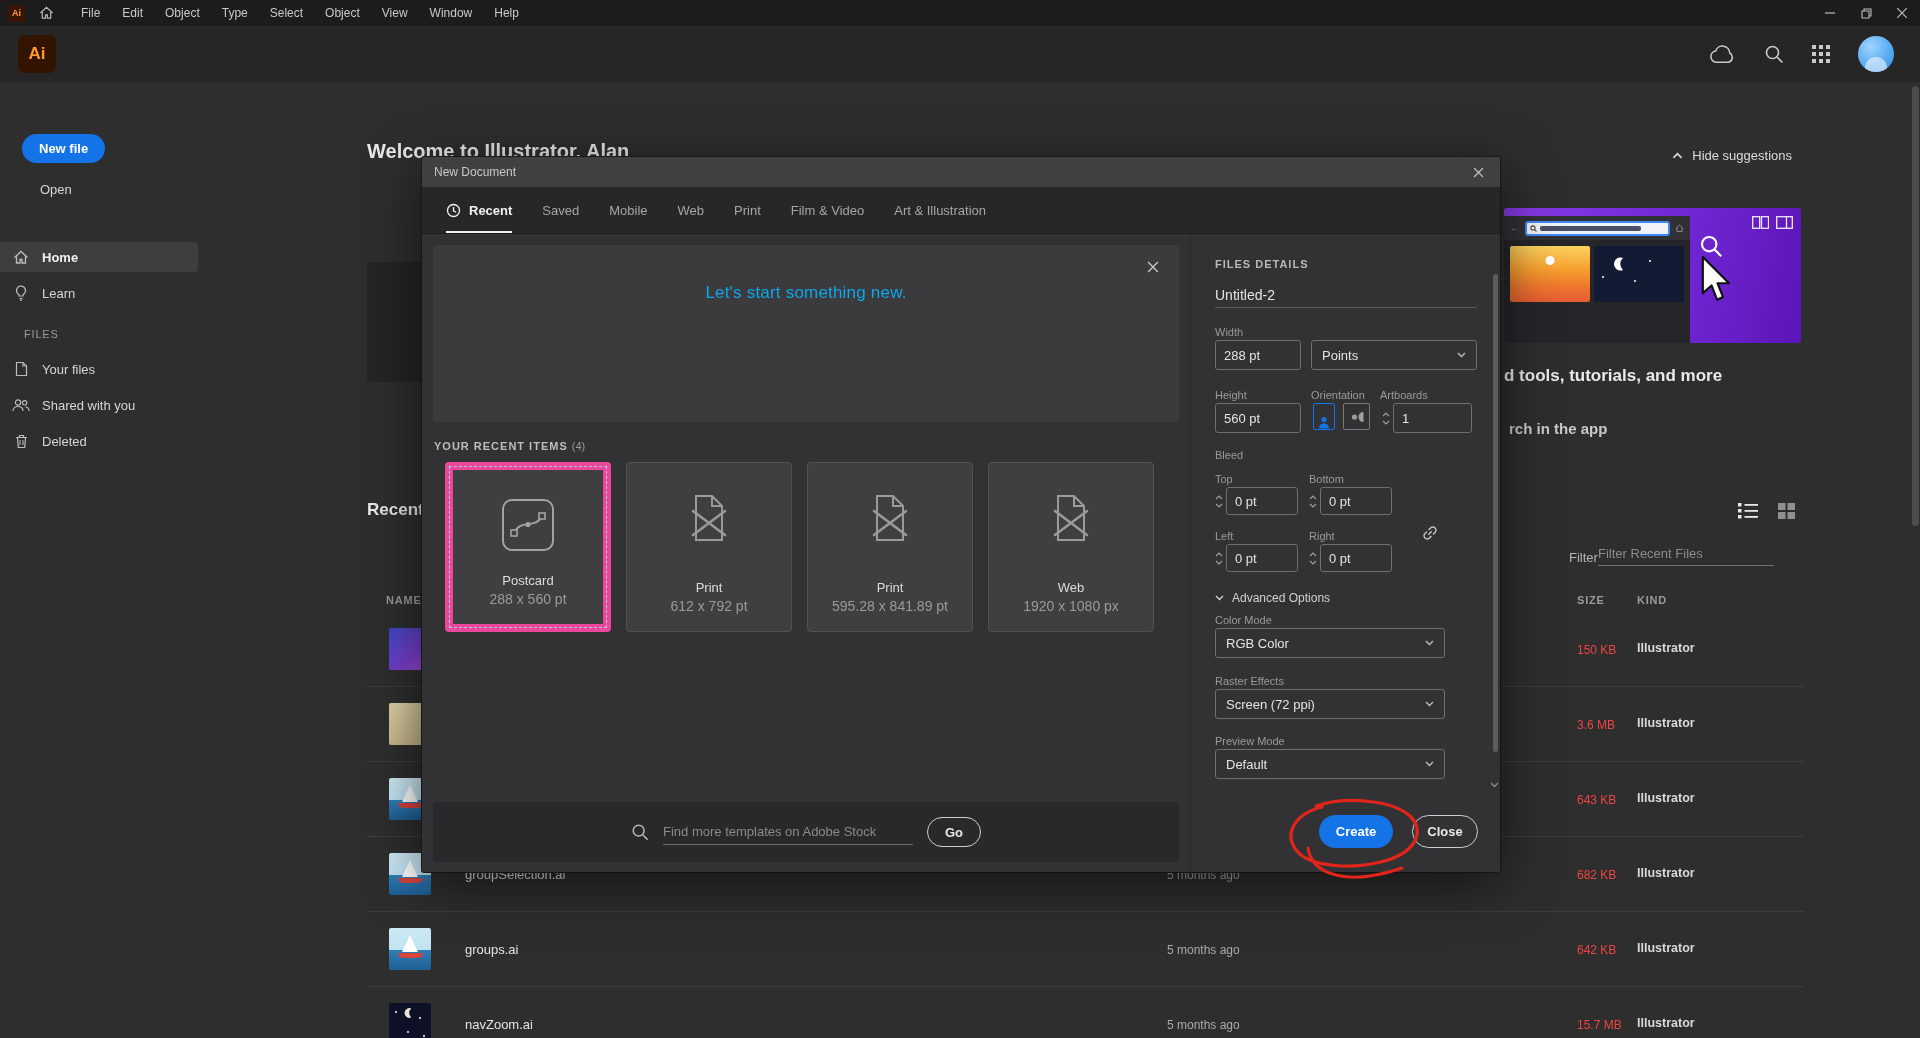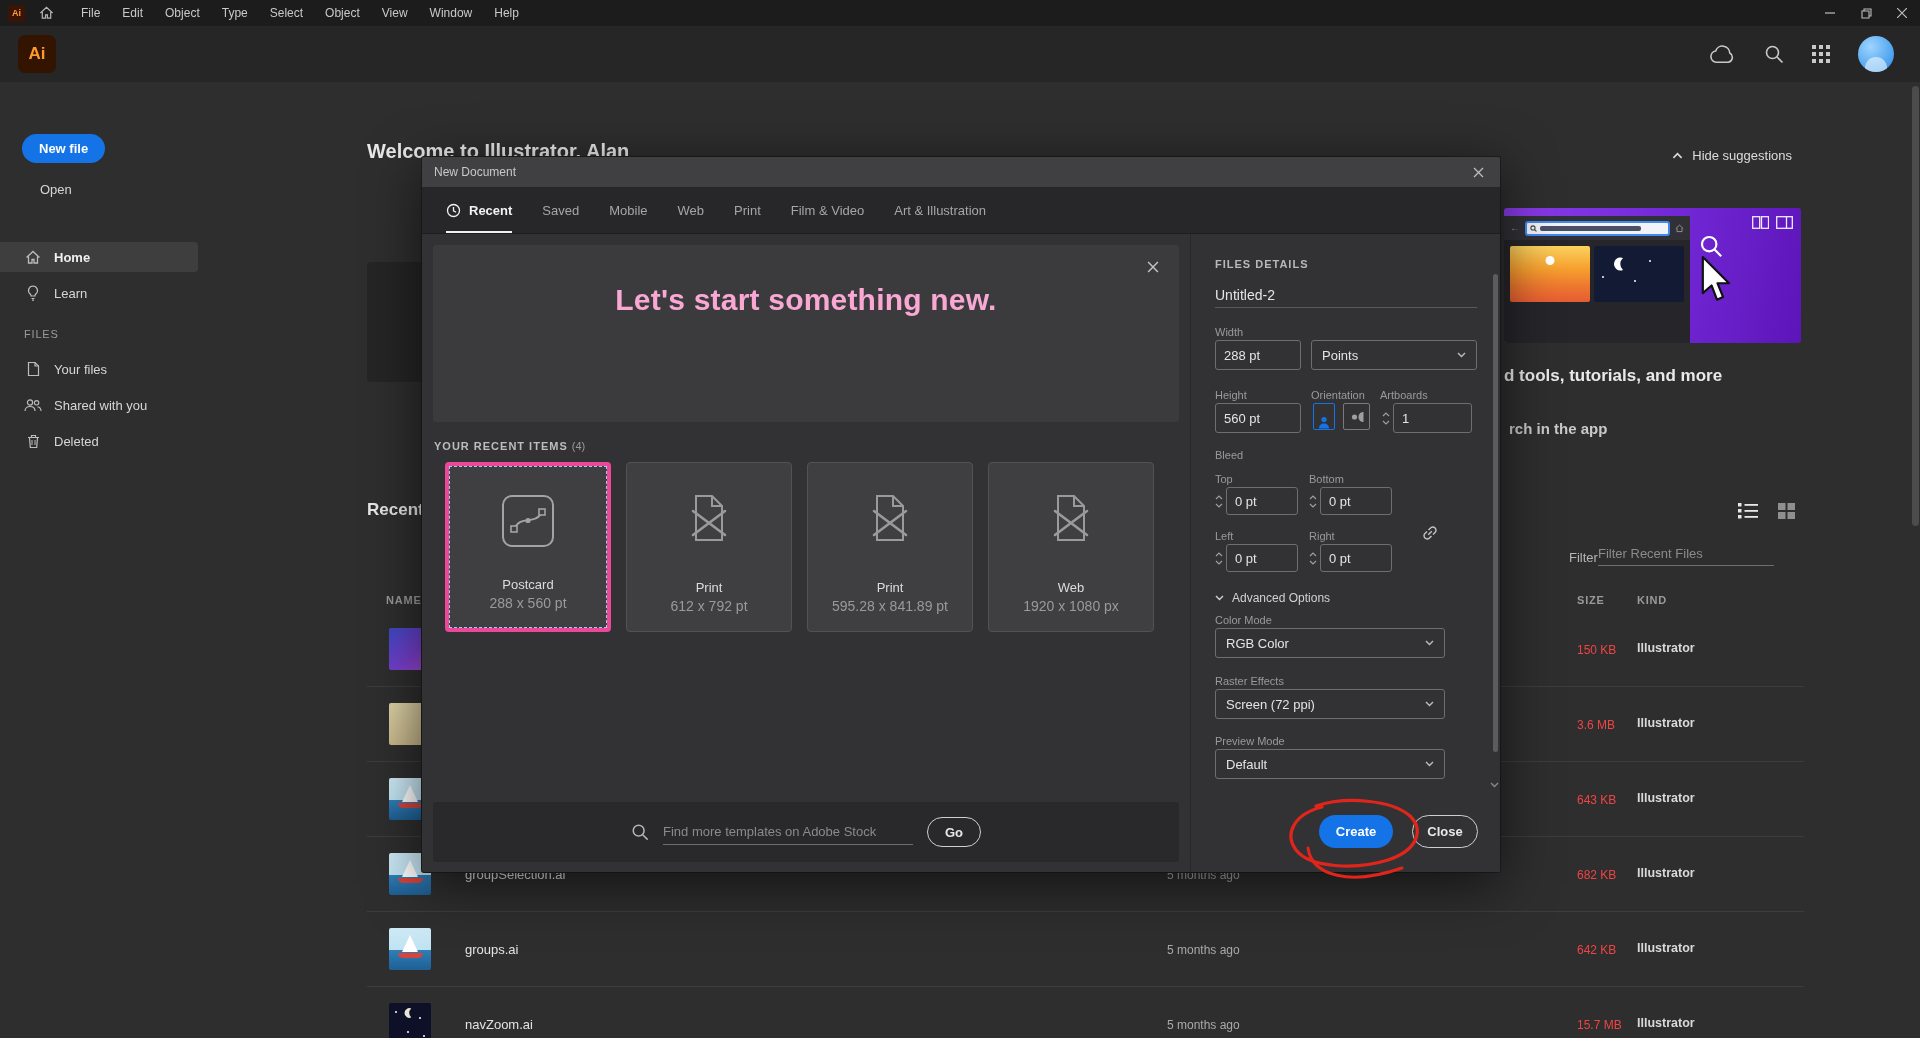--- a/index.html
+++ b/index.html
@@ -21,21 +21,21 @@
   .appbar{position:absolute;top:26px;left:0;right:0;height:56px;background:#262626;display:flex;align-items:center;z-index:5}
   .ai-logo{width:38px;height:38px;margin-left:18px;background:#331400;color:#ff9a2a;font-weight:bold;font-size:17px;border-radius:7px;display:flex;align-items:center;justify-content:center}
   .appbar-right{margin-left:auto;display:flex;align-items:center;gap:28px;margin-right:26px;color:#c9c9c9}
   .avatar{width:36px;height:36px;border-radius:50%;background:radial-gradient(circle at 35% 30%,#9fd4ff,#49a1ef 70%,#2b7fd4);position:relative;overflow:hidden}
   .avatar:after{content:"";position:absolute;left:50%;top:58%;transform:translateX(-50%);width:22px;height:22px;border-radius:50%;background:rgba(255,255,255,.55)}
 
   
   .sidebar{position:absolute;left:0;top:82px;width:240px;bottom:0;z-index:2}
   .btn-newfile{position:absolute;left:22px;top:52px;height:29px;padding:0 17px;border:0;border-radius:15px;background:#1473e6;color:#fff;font-size:13px;font-weight:bold;display:flex;align-items:center;cursor:pointer}
   .open-link{position:absolute;left:40px;top:100px;font-size:13px;color:#d6d6d6;cursor:pointer}
-  .side-item{position:absolute;left:0;width:198px;height:30px;display:flex;align-items:center;gap:12px;padding-left:24px;font-size:13px;color:#d6d6d6;border-radius:0 4px 4px 0;cursor:pointer}
+  .side-item{position:absolute;left:0;width:198px;height:30px;display:flex;align-items:center;gap:12px;padding-left:12px;font-size:13px;color:#d6d6d6;border-radius:0 4px 4px 0;cursor:pointer}
   .side-item .ic{color:#bdbdbd;width:18px;display:flex;justify-content:center}
   .side-item.sel{background:#3e3e3e;font-weight:bold;color:#f0f0f0}
   .side-heading{position:absolute;left:24px;font-size:11px;letter-spacing:.8px;color:#9b9b9b;font-weight:normal}
 
   
   .welcome{position:absolute;left:367px;top:140px;font-size:20px;font-weight:bold;color:#e8e8e8;z-index:1}
   .hide-sug{position:absolute;top:148px;right:128px;display:flex;align-items:center;gap:9px;font-size:13px;color:#dcdcdc;cursor:pointer;z-index:1}
   .card-edge{position:absolute;left:367px;top:262px;width:56px;height:120px;background:#252525;border-radius:4px 0 0 4px}
   .promo1{position:absolute;left:1504px;top:366px;font-size:17px;font-weight:bold;color:#e9e9e9}
   .promo2{position:absolute;left:1509px;top:420px;font-size:15px;font-weight:bold;color:#c9c9c9}
@@ -82,28 +82,28 @@
   .dlg-titlebar{height:30px;background:#404043;display:flex;align-items:center;padding:0 12px;font-size:12px;color:#c8c8c8;border-radius:2px 2px 0 0}
   .dlg-x{margin-left:auto;color:#bdbdbd;cursor:pointer;padding:4px}
   .dlg-tabs{height:47px;background:#27272a;display:flex;align-items:stretch;padding-left:24px;gap:30px;border-bottom:1px solid #1e1e20}
   .dlg-tab{display:flex;align-items:center;gap:8px;font-size:13px;color:#a6a6a6;cursor:pointer;position:relative}
   .dlg-tab.active{color:#f2f2f2;font-weight:bold}
   .dlg-tab.active:after{content:"";position:absolute;left:0;right:0;bottom:0;height:2px;background:#f2f2f2}
   .dlg-body{position:relative;display:flex;height:638px}
   .dlg-left{position:relative;width:768px}
   .hero{position:absolute;left:11px;right:11px;top:11px;height:177px;background:#3b3b3e;border-radius:3px;text-align:center}
   .hero-x{position:absolute;right:16px;top:12px;color:#c4c4c4;cursor:pointer;padding:4px}
-  .hero h1{padding-top:38px;font-size:30px;font-weight:bold;color:#f9a8d4;letter-spacing:.2px}
+  .hero h1{padding-top:38px;font-size:17px;font-weight:normal;color:#0ea5e9;letter-spacing:.2px}
   .hero p{width:580px;margin:14px auto 0;font-size:14.5px;line-height:1.45;color:#c4c4c4}
   .hero a{color:#5aa9e6;cursor:pointer;text-decoration:none}
   .recent-label{position:absolute;left:12px;top:206px;font-size:11px;font-weight:bold;letter-spacing:1px;color:#bdbdbd}
   .recent-label .cnt{color:#9a9a9a;font-weight:normal;letter-spacing:0}
   .cards{position:absolute;left:23px;top:228px;display:flex;gap:15px}
   .card{width:166px;height:170px;background:#3f3f41;border:1px solid #525254;border-radius:4px;position:relative;cursor:pointer}
-  .card.sel{border:4px solid #ec4899;outline:1px dashed #a8c9ef;outline-offset:-5px}
+  .card.sel{border:8px solid #ec4899;outline:1px dashed #a8c9ef;outline-offset:-5px}
   .card .cicon{position:absolute;left:50%;top:26px;transform:translateX(-50%)}
   .card .cname{position:absolute;left:0;right:0;bottom:36px;text-align:center;font-size:13px;color:#dcdcdc}
   .card .cdims{position:absolute;left:0;right:0;bottom:17px;text-align:center;font-size:14px;color:#9a9a9a}
   .stockbar{position:absolute;left:11px;right:11px;top:568px;height:60px;background:#29292b;border-radius:3px;display:flex;align-items:center;justify-content:center;gap:14px}
   .stock-input{width:250px;height:26px;background:transparent;border:0;border-bottom:1px solid #6c6c6c;color:#cfcfcf;font-size:13px;outline:none}
   .stock-input::placeholder{color:#8a8a8a}
   .go-btn{width:54px;height:30px;border-radius:15px;border:1.5px solid #cfcfcf;background:transparent;color:#e8e8e8;font-size:13px;font-weight:bold;cursor:pointer}
 
   .dlg-right{position:relative;width:310px;border-left:1px solid #28282b;background:#323235}
   .plabel{position:absolute;font-size:11px;color:#9a9a9a}

